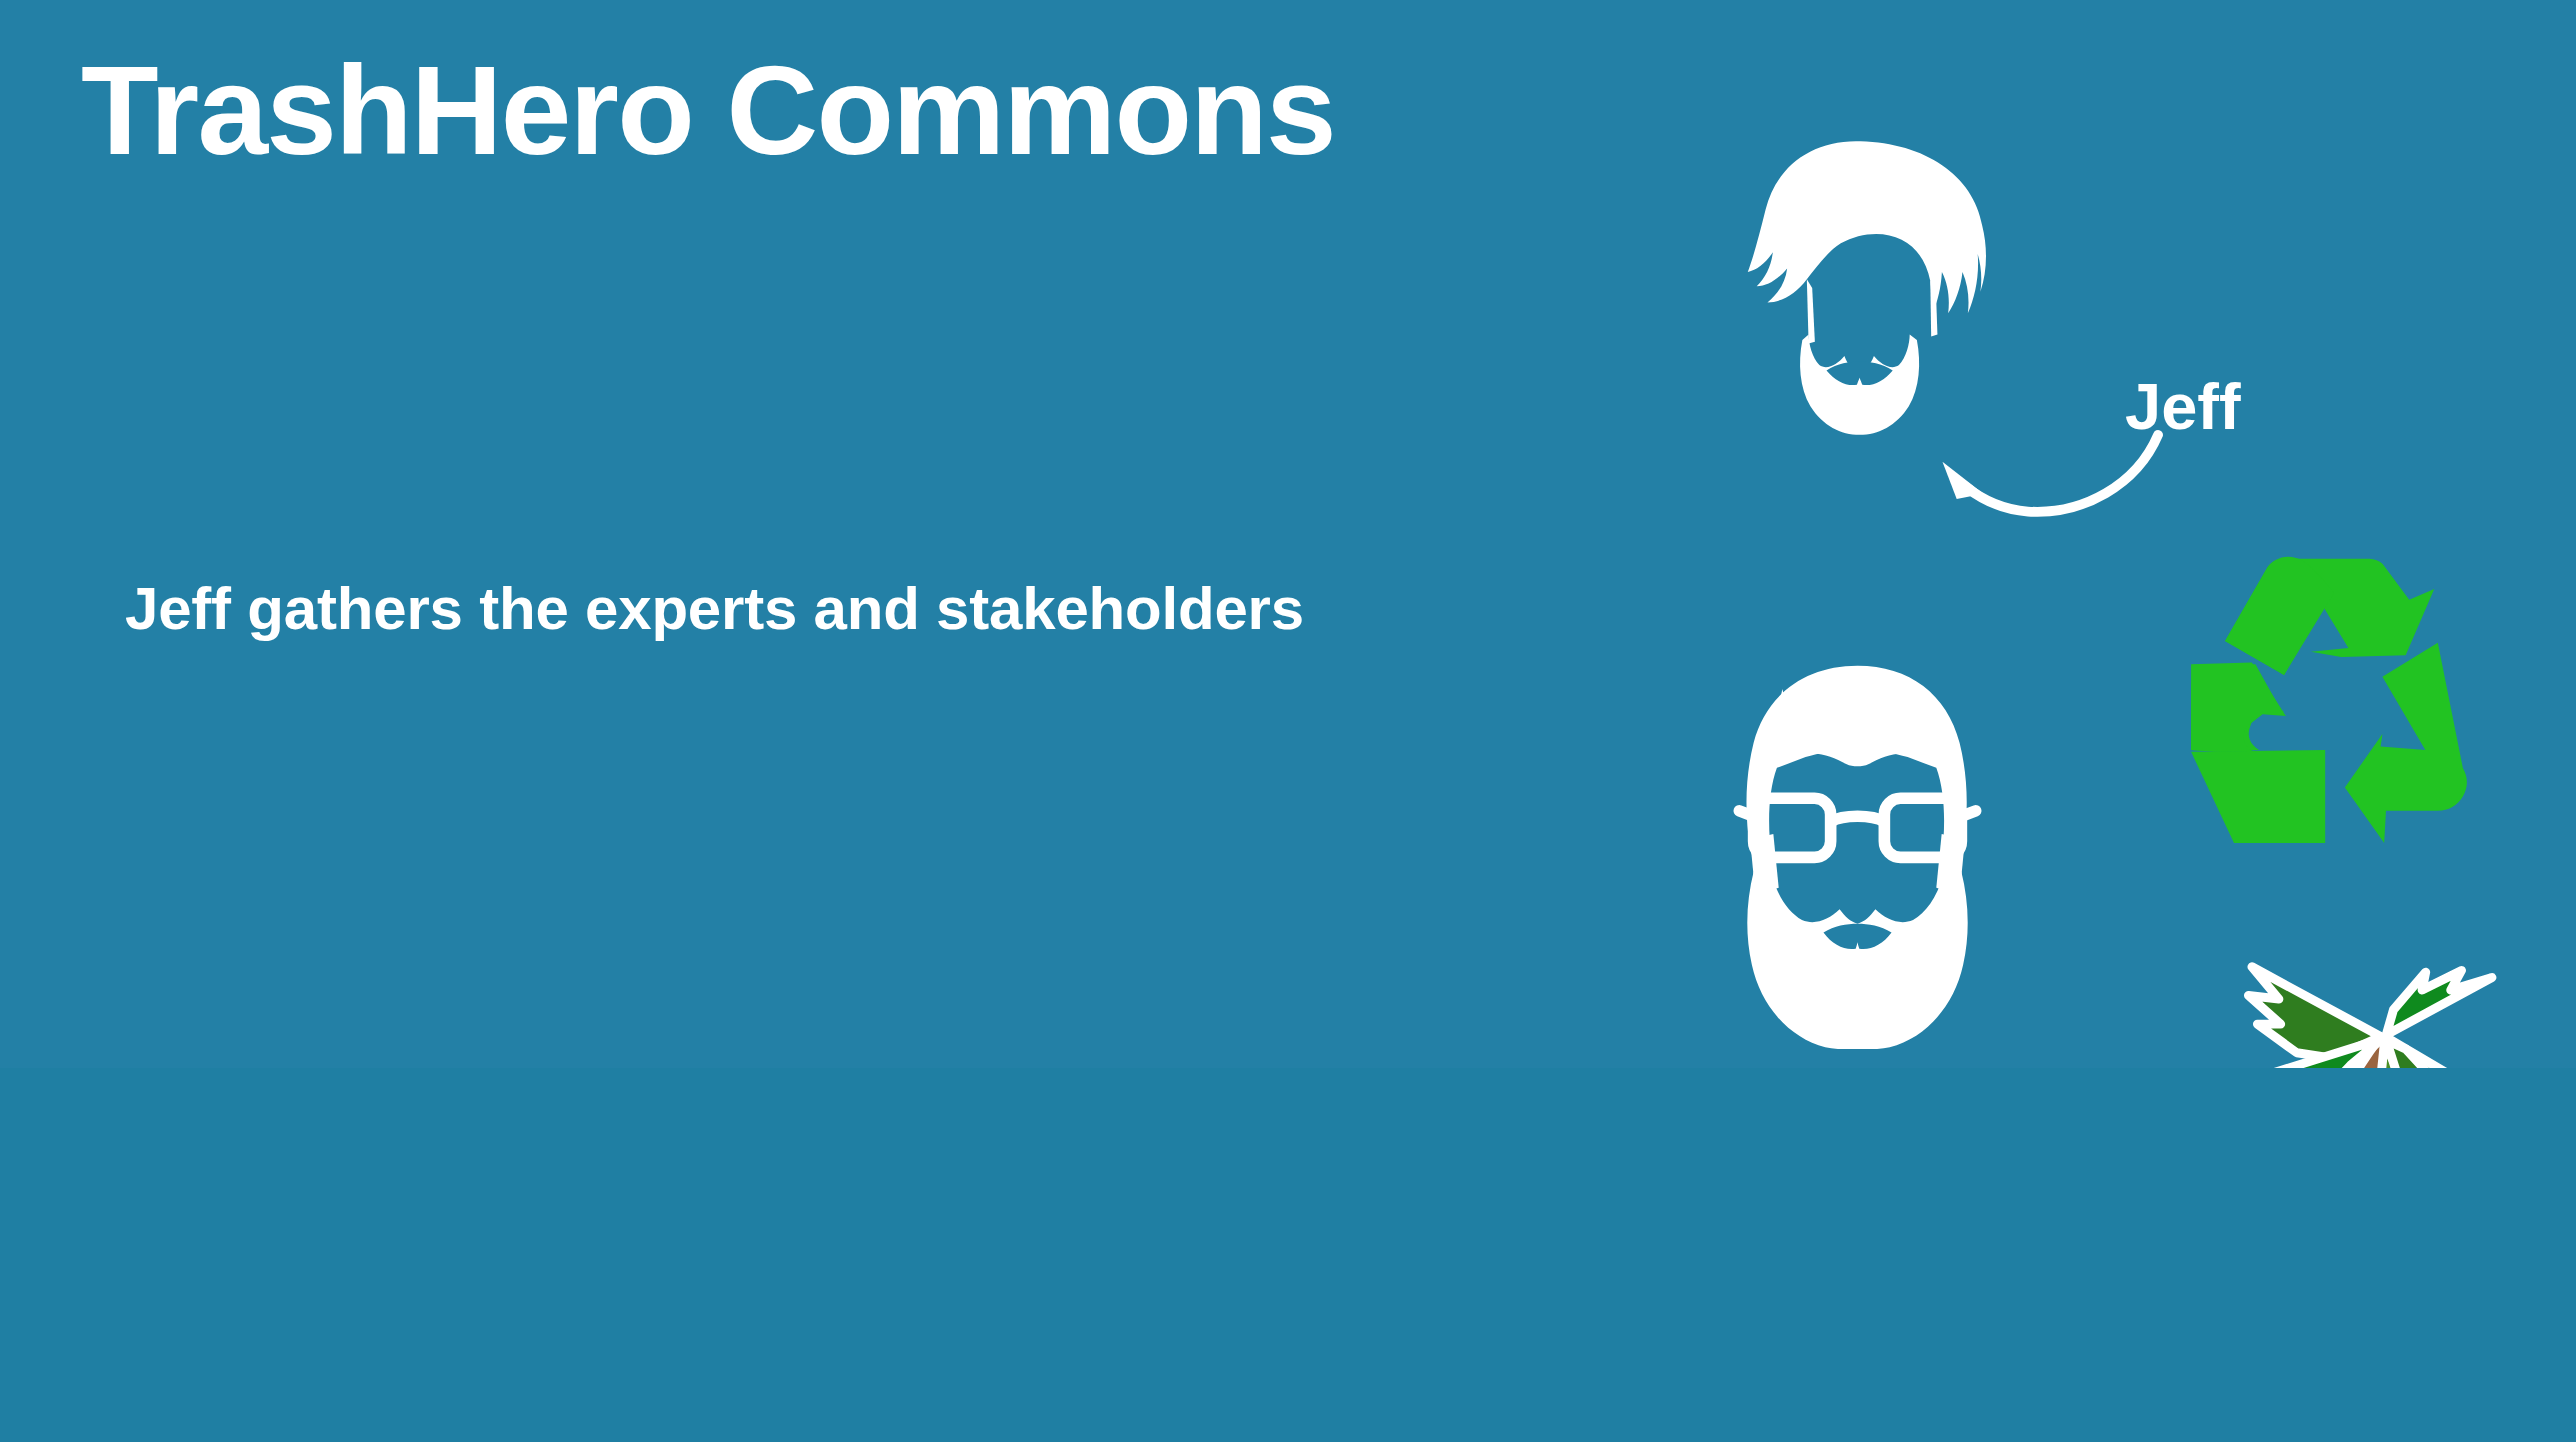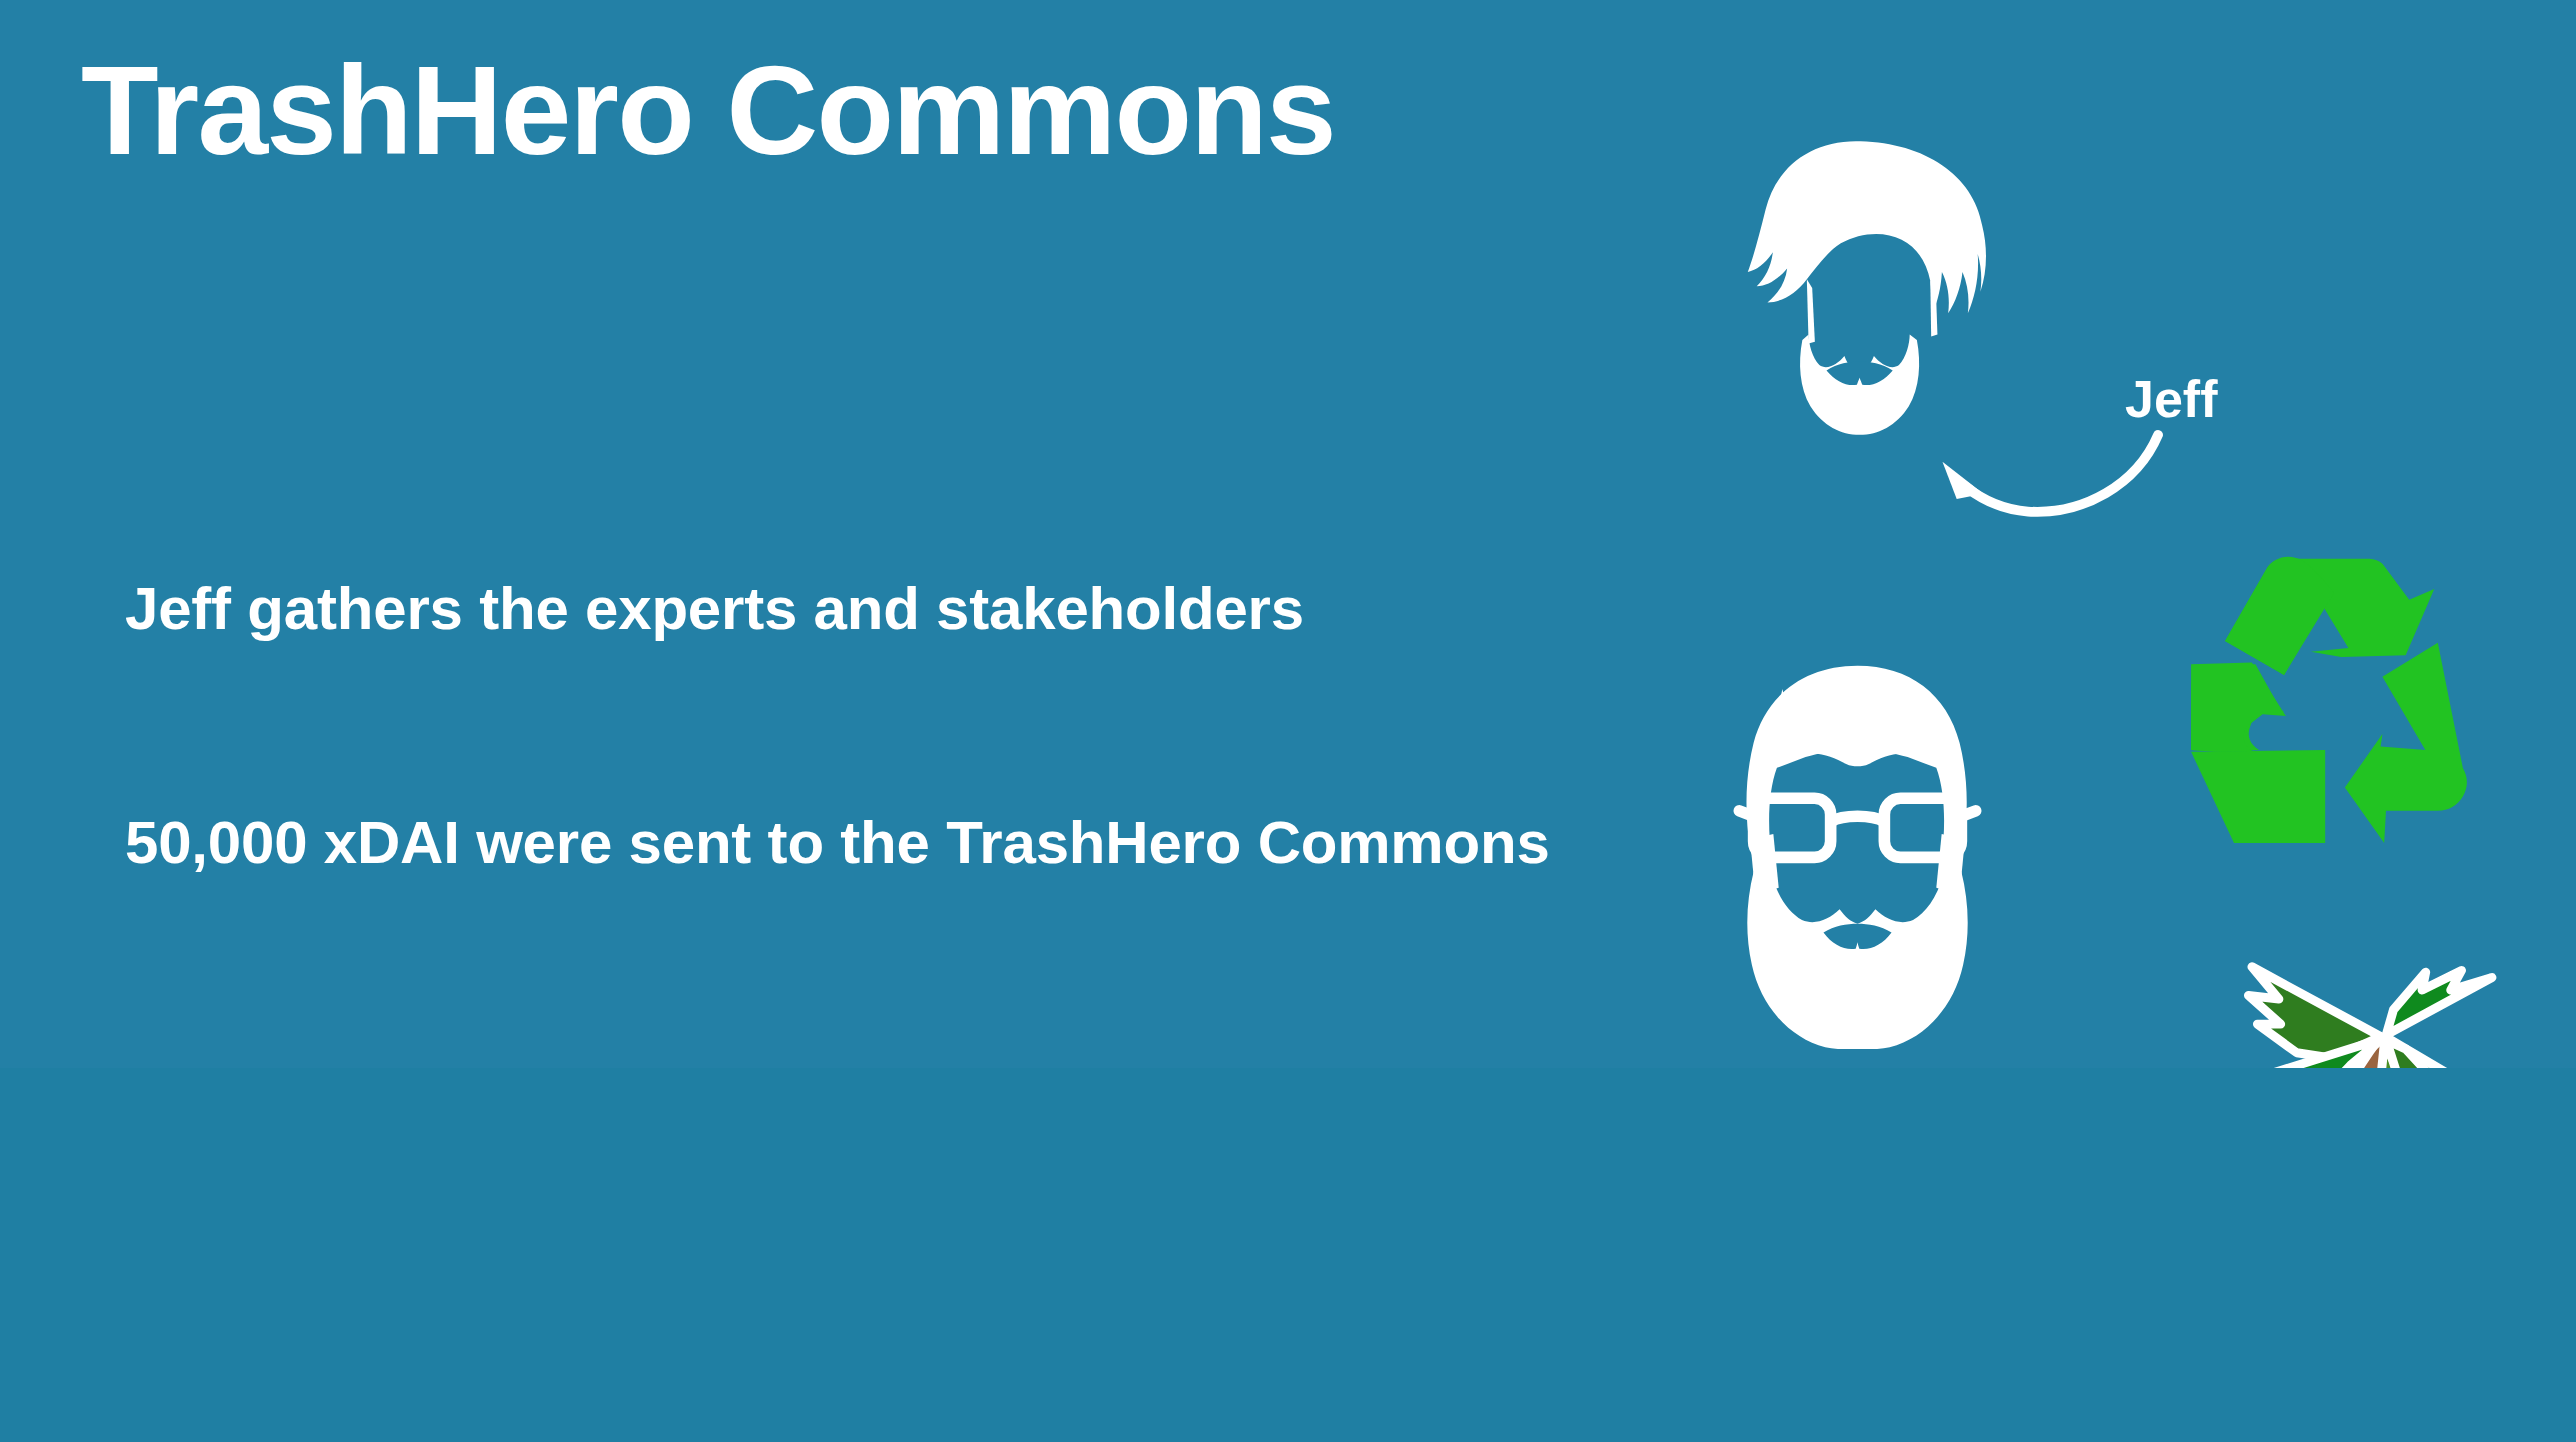--- a/index.html
+++ b/index.html
@@ -44,21 +44,21 @@
     white-space: pre;
   }
   .para { margin: 0; }
   .line { display: block; white-space: pre; margin-left: 44px; }
 
   
   .jeff-label {
     position: absolute;
     left: 2125px;
     top: 369px;
-    font-size: 52px;
+    font-size: 65px;
     font-weight: bold;
     color: #ffffff;
     letter-spacing: 0px;
   }
   .jeff-arrow {
     position: absolute;
     left: 1906px;
     top: 426px;
     width: 260px;
     height: 98px;
@@ -99,21 +99,20 @@
 </head>
 <body>
 
 <div class="slide">
 
   <div class="title">TrashHero Commons</div>
 
   <div class="body-copy">
     <div class="para">
       <span class="line">Jeff gathers the experts and stakeholders</span>
-      <span class="line">50,000 xDAI were sent to the TrashHero Commons</span>
       
     </div>
     
     
   </div>
 
   <div class="avatar-jeff">
     <svg viewBox="0 0 300 370" width="269" height="331" xmlns="http://www.w3.org/2000/svg">
 
       <path fill="#ffffff" d="M150 6

